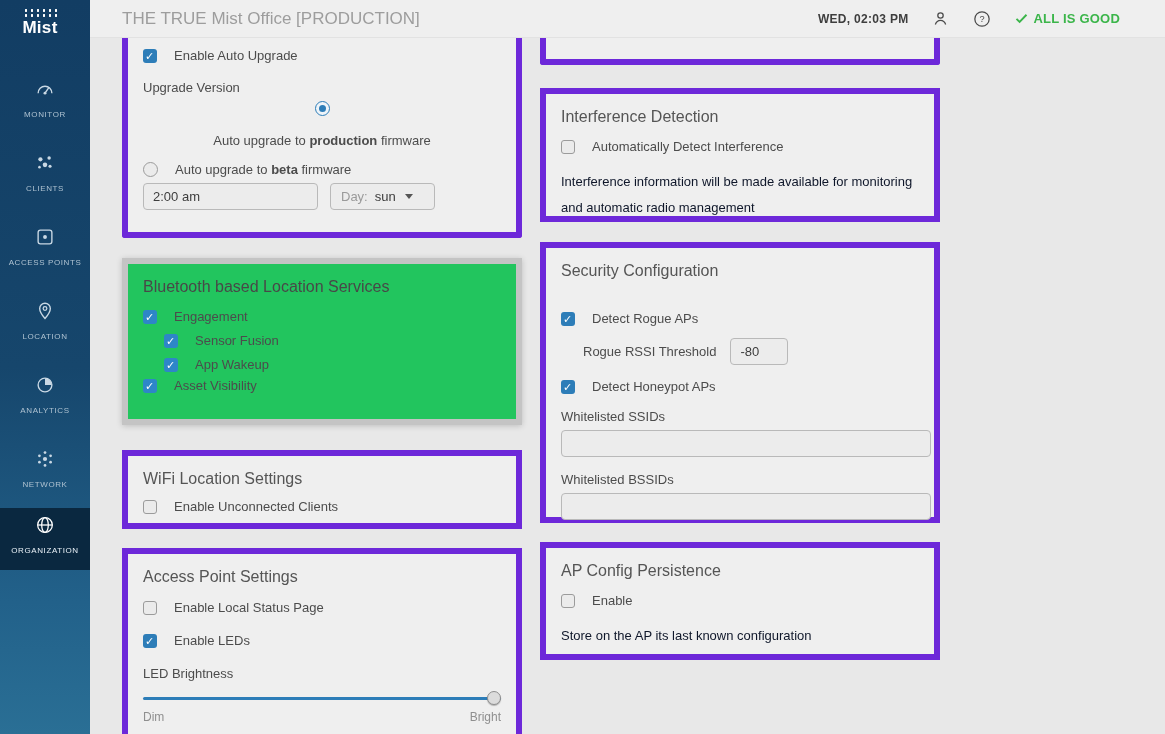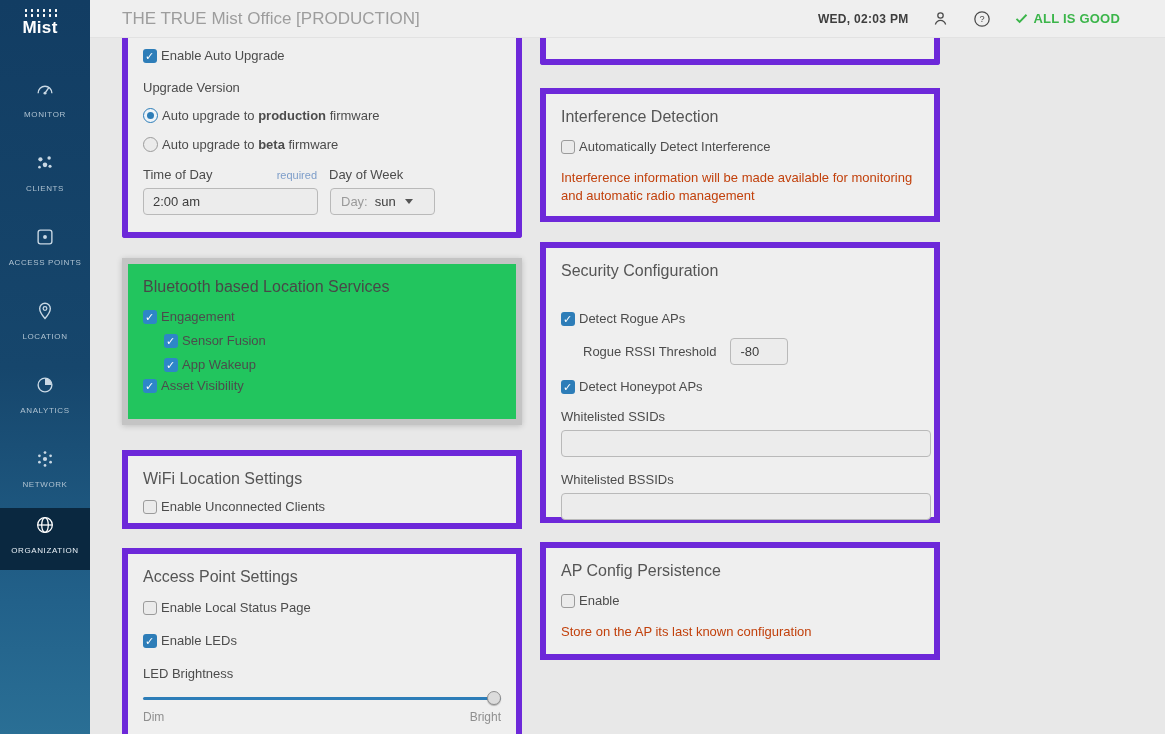--- a/index.html
+++ b/index.html
@@ -27,23 +27,23 @@
   .clock { font-size:12px; color:#3e3e3e; letter-spacing:.3px; font-weight:bold; }
   .hicon { color:#4a4a4a; display:flex; align-items:center; cursor:pointer; }
   .status { color:#3bb54a; font-weight:bold; font-size:13px; display:flex; align-items:center; gap:5px; cursor:pointer; letter-spacing:.2px; }
 
   
   .card { position:absolute; width:400px; background:#efefef; border:6px solid #6d28d9; border-radius:0;
     padding:14px 15px; z-index:1; }
   .card.hl { background:#22c55e; border-color:#c4c4c4; box-shadow:0 1px 6px rgba(0,0,0,.18); z-index:5; }
   .card-title { font-size:16px; color:#555; }
   .card.hl .card-title { color:#484848; }
-  .note { font-size:13px; color:#c2410c; line-height:18px; }
-
-  .row { display:flex; align-items:center; gap:4px; font-size:13px; color:#4c4c4c; cursor:pointer; }
+  .note { font-size:13px; color:#0f172a; line-height:26px; }
+
+  .row { display:flex; align-items:center; gap:17px; font-size:13px; color:#4c4c4c; cursor:pointer; }
   .cb { width:14px; height:14px; border-radius:3px; flex:none; position:relative; }
   .cb.on { background:#2d7db8; }
   .card.hl .cb.on { background:#2e86c8; }
   .cb.on::after { content:"✓"; position:absolute; left:2px; top:0; line-height:14px; font-size:11px; color:#fff; }
   .cb.off { background:#ebebeb; border:1px solid #9b9b9b; }
   .radio { width:15px; height:15px; border-radius:50%; border:1px solid #9b9b9b; background:#ebebeb; flex:none; position:relative; }
   .radio.on { border-color:#2d7db8; background:#eef4f9; }
   .radio.on::after { content:""; position:absolute; left:3px; top:3px; width:7px; height:7px; border-radius:50%; background:#2d7db8; }
   .b { font-weight:bold; }
 
@@ -67,34 +67,27 @@
 <body>
 
 <div class="page">
 
   <div class="card" style="left:122px; top:-42px; height:280px; border-top:none; border-radius:0 0 3px 3px;">
     <div class="row" style="margin-top:76px;">
       <span class="cb on"></span>
       <span>Enable Auto Upgrade</span>
     </div>
     <div class="field-label" style="margin-top:17px;">Upgrade Version</div>
-    <div class="row" style="margin-top:13px;">
+    <div class="row" style="margin-top:6px;flex-direction:column;">
       <span class="radio on"></span>
       <span><span>Auto upgrade to </span><span class="b">production</span><span> firmware</span></span>
     </div>
     <div class="row" style="margin-top:14px;">
       <span class="radio"></span>
       <span><span>Auto upgrade to </span><span class="b">beta</span><span> firmware</span></span>
-    </div>
-    <div style="display:flex; margin-top:15px;">
-      <div style="width:186px; display:flex; justify-content:space-between; align-items:baseline; padding-right:12px;">
-        <span class="field-label">Time of Day</span>
-        <span class="required">required</span>
-      </div>
-      <span class="field-label">Day of Week</span>
     </div>
     <div style="display:flex; gap:12px; margin-top:6px;">
       <input class="tin" style="width: 175px;" value="2:00 am">
       <div class="dropdown" style="width:105px;">
         <span class="dd-prefix">Day:</span>
         <span class="dd-value">sun</span>
         <span class="caret"></span>
       </div>
     </div>
   </div>

